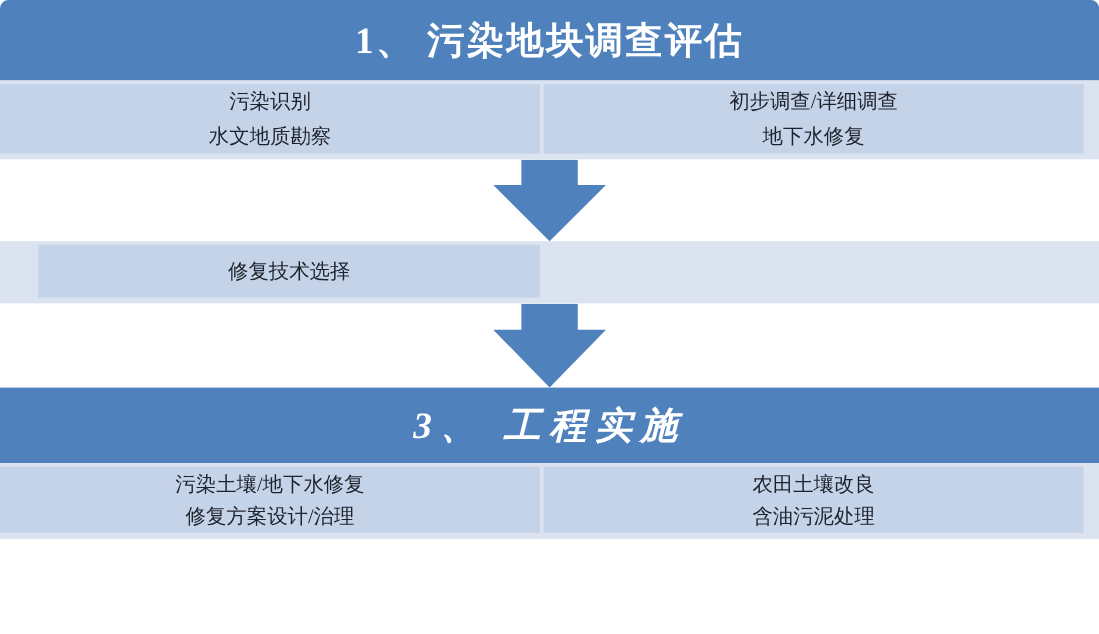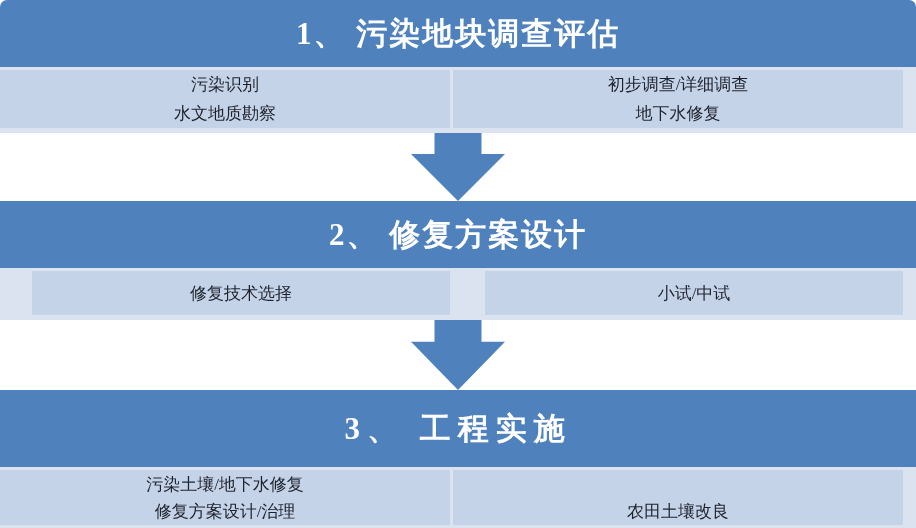--- a/index.html
+++ b/index.html
@@ -20,21 +20,22 @@
     height: 67px;
     background: var(--header-bg, #4f81bd);
     display: flex;
     align-items: center;
     justify-content: center;
   }
   .header.first {
     border-radius: 7px 7px 0 0;
   }
   .header.last {
-    height: 77px;
+    height: 63px;
+    font-style: italic;
   }
   .header-title {
     color: var(--header-text, #ffffff);
     font-size: 31px;
     font-weight: bold;
     letter-spacing: 2px;
     white-space: pre;
   }
   .header.last .header-title {
     letter-spacing: 7px;
@@ -96,42 +97,37 @@
     <div class="cell">
       <span class="cell-line">初步调查/详细调查</span>
       <span class="cell-line">地下水修复</span>
     </div>
   </div>
 
   <div class="arrow-zone a1">
     <div class="down-arrow"></div>
   </div>
 
-  <div class="header">
-    <span class="header-title">2、 修复方案设计</span>
-  </div>
   <div class="cells s2">
     <div class="cell">
       <span class="cell-line">修复技术选择</span>
-    </div>
-    <div class="cell">
-      <span class="cell-line">小试/中试</span>
     </div>
   </div>
 
   <div class="arrow-zone a2">
     <div class="down-arrow"></div>
   </div>
 
   <div class="header last">
     <span class="header-title">3、 工程实施</span>
   </div>
   <div class="cells s3">
     <div class="cell">
       <span class="cell-line">污染土壤/地下水修复</span>
       <span class="cell-line">修复方案设计/治理</span>
     </div>
     <div class="cell">
       <span class="cell-line">农田土壤改良</span>
+      <span class="cell-line">含油污泥处理</span>
     </div>
   </div>
 
 </div>
 
 </body></html>

